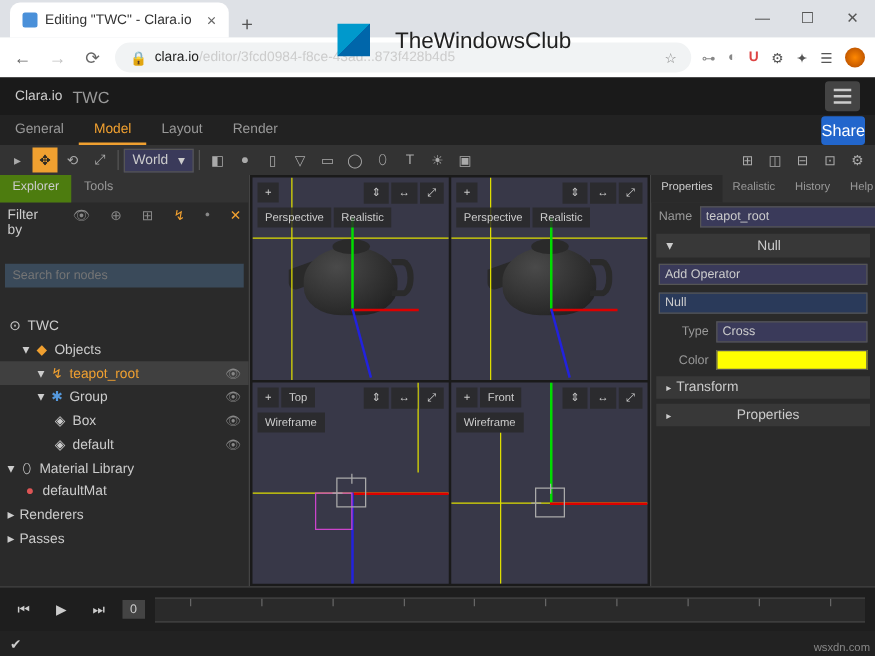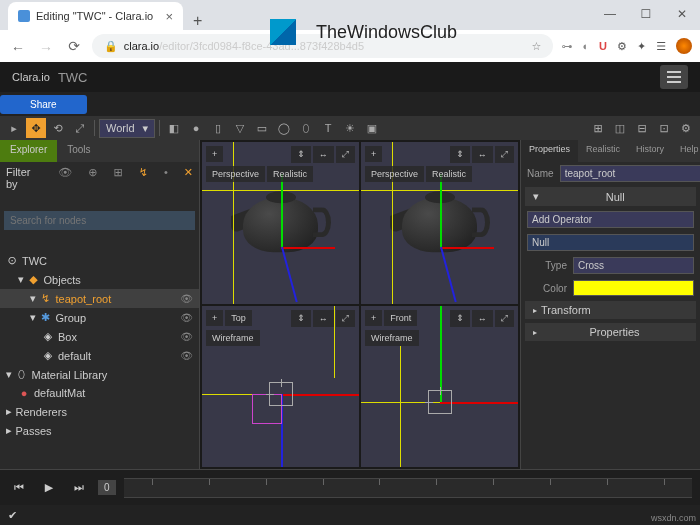--- a/index.html
+++ b/index.html
@@ -25,21 +25,21 @@
 .app{position:absolute;top:62px;left:0;right:0;bottom:0;background:#2a2a2a;display:flex;flex-direction:column}
 .app-header{height:30px;background:#1a1a1a;display:flex;align-items:center;padding:0 12px;justify-content:space-between}
 .logo{font-size:16px;color:#fff;display:flex;align-items:center;gap:8px}
 .logo-sub{color:#999;font-size:13px}
 .hamburger{width:28px;height:24px;background:#444;border-radius:3px;display:flex;flex-direction:column;justify-content:center;align-items:center;gap:3px}
 .hamburger span{width:14px;height:2px;background:#ccc}
 .tabs-row{height:24px;background:#222;display:flex;align-items:center;justify-content:space-between;padding-right:8px}
 .main-tabs{display:flex}
 .main-tab{padding:5px 12px;color:#999;font-size:11px}
 .main-tab.active{color:#f0a030;border-bottom:2px solid #f0a030}
-.share-btn{background:#2266cc;color:#fff;padding:4px 30px;border-radius:3px;font-size:10px}
+.share-btn{background:#2266cc;color:#fff;padding:4px 0;border-radius:3px;font-size:13px}
 .toolbar{height:24px;background:#333;display:flex;align-items:center;gap:2px;padding:0 4px}
 .tool-btn{width:20px;height:20px;display:flex;align-items:center;justify-content:center;color:#aaa;font-size:11px}
 .tool-btn.active{background:#f0a030;color:#222}
 .tool-sep{width:1px;height:16px;background:#555;margin:0 2px}
 .coord-select{background:#3a3a5a;border:1px solid #555;padding:2px 6px;width:56px;font-size:10px;display:flex;justify-content:space-between}
 .main-area{flex:1;display:flex;min-height:0}
 .left-panel{width:200px;background:#2a2a2a;display:flex;flex-direction:column;border-right:1px solid #444}
 .panel-tabs{height:22px;display:flex;background:#333}
 .panel-tab{padding:4px 10px;font-size:10px;color:#999}
 .panel-tab.active{background:#4d7c0f;color:#ccc}
@@ -148,20 +148,26 @@
       <span class="logo-sub">TWC</span>
     </div>
     <div class="hamburger">
         <span></span>
         <span></span>
         <span></span>
       </div>
   </div>
 
   <div class="tabs-row">
+    <div class="main-tabs">
+      <div class="main-tab">General</div>
+      <div class="main-tab active">Model</div>
+      <div class="main-tab">Layout</div>
+      <div class="main-tab">Render</div>
+    </div>
     <div class="share-btn">Share</div>
   </div>
 
   <div class="toolbar">
     <div class="tool-btn">▸</div>
     <div class="tool-btn active">✥</div>
     <div class="tool-btn">⟲</div>
     <div class="tool-btn">⤢</div>
     <div class="tool-sep"></div>
     <div class="coord-select">

